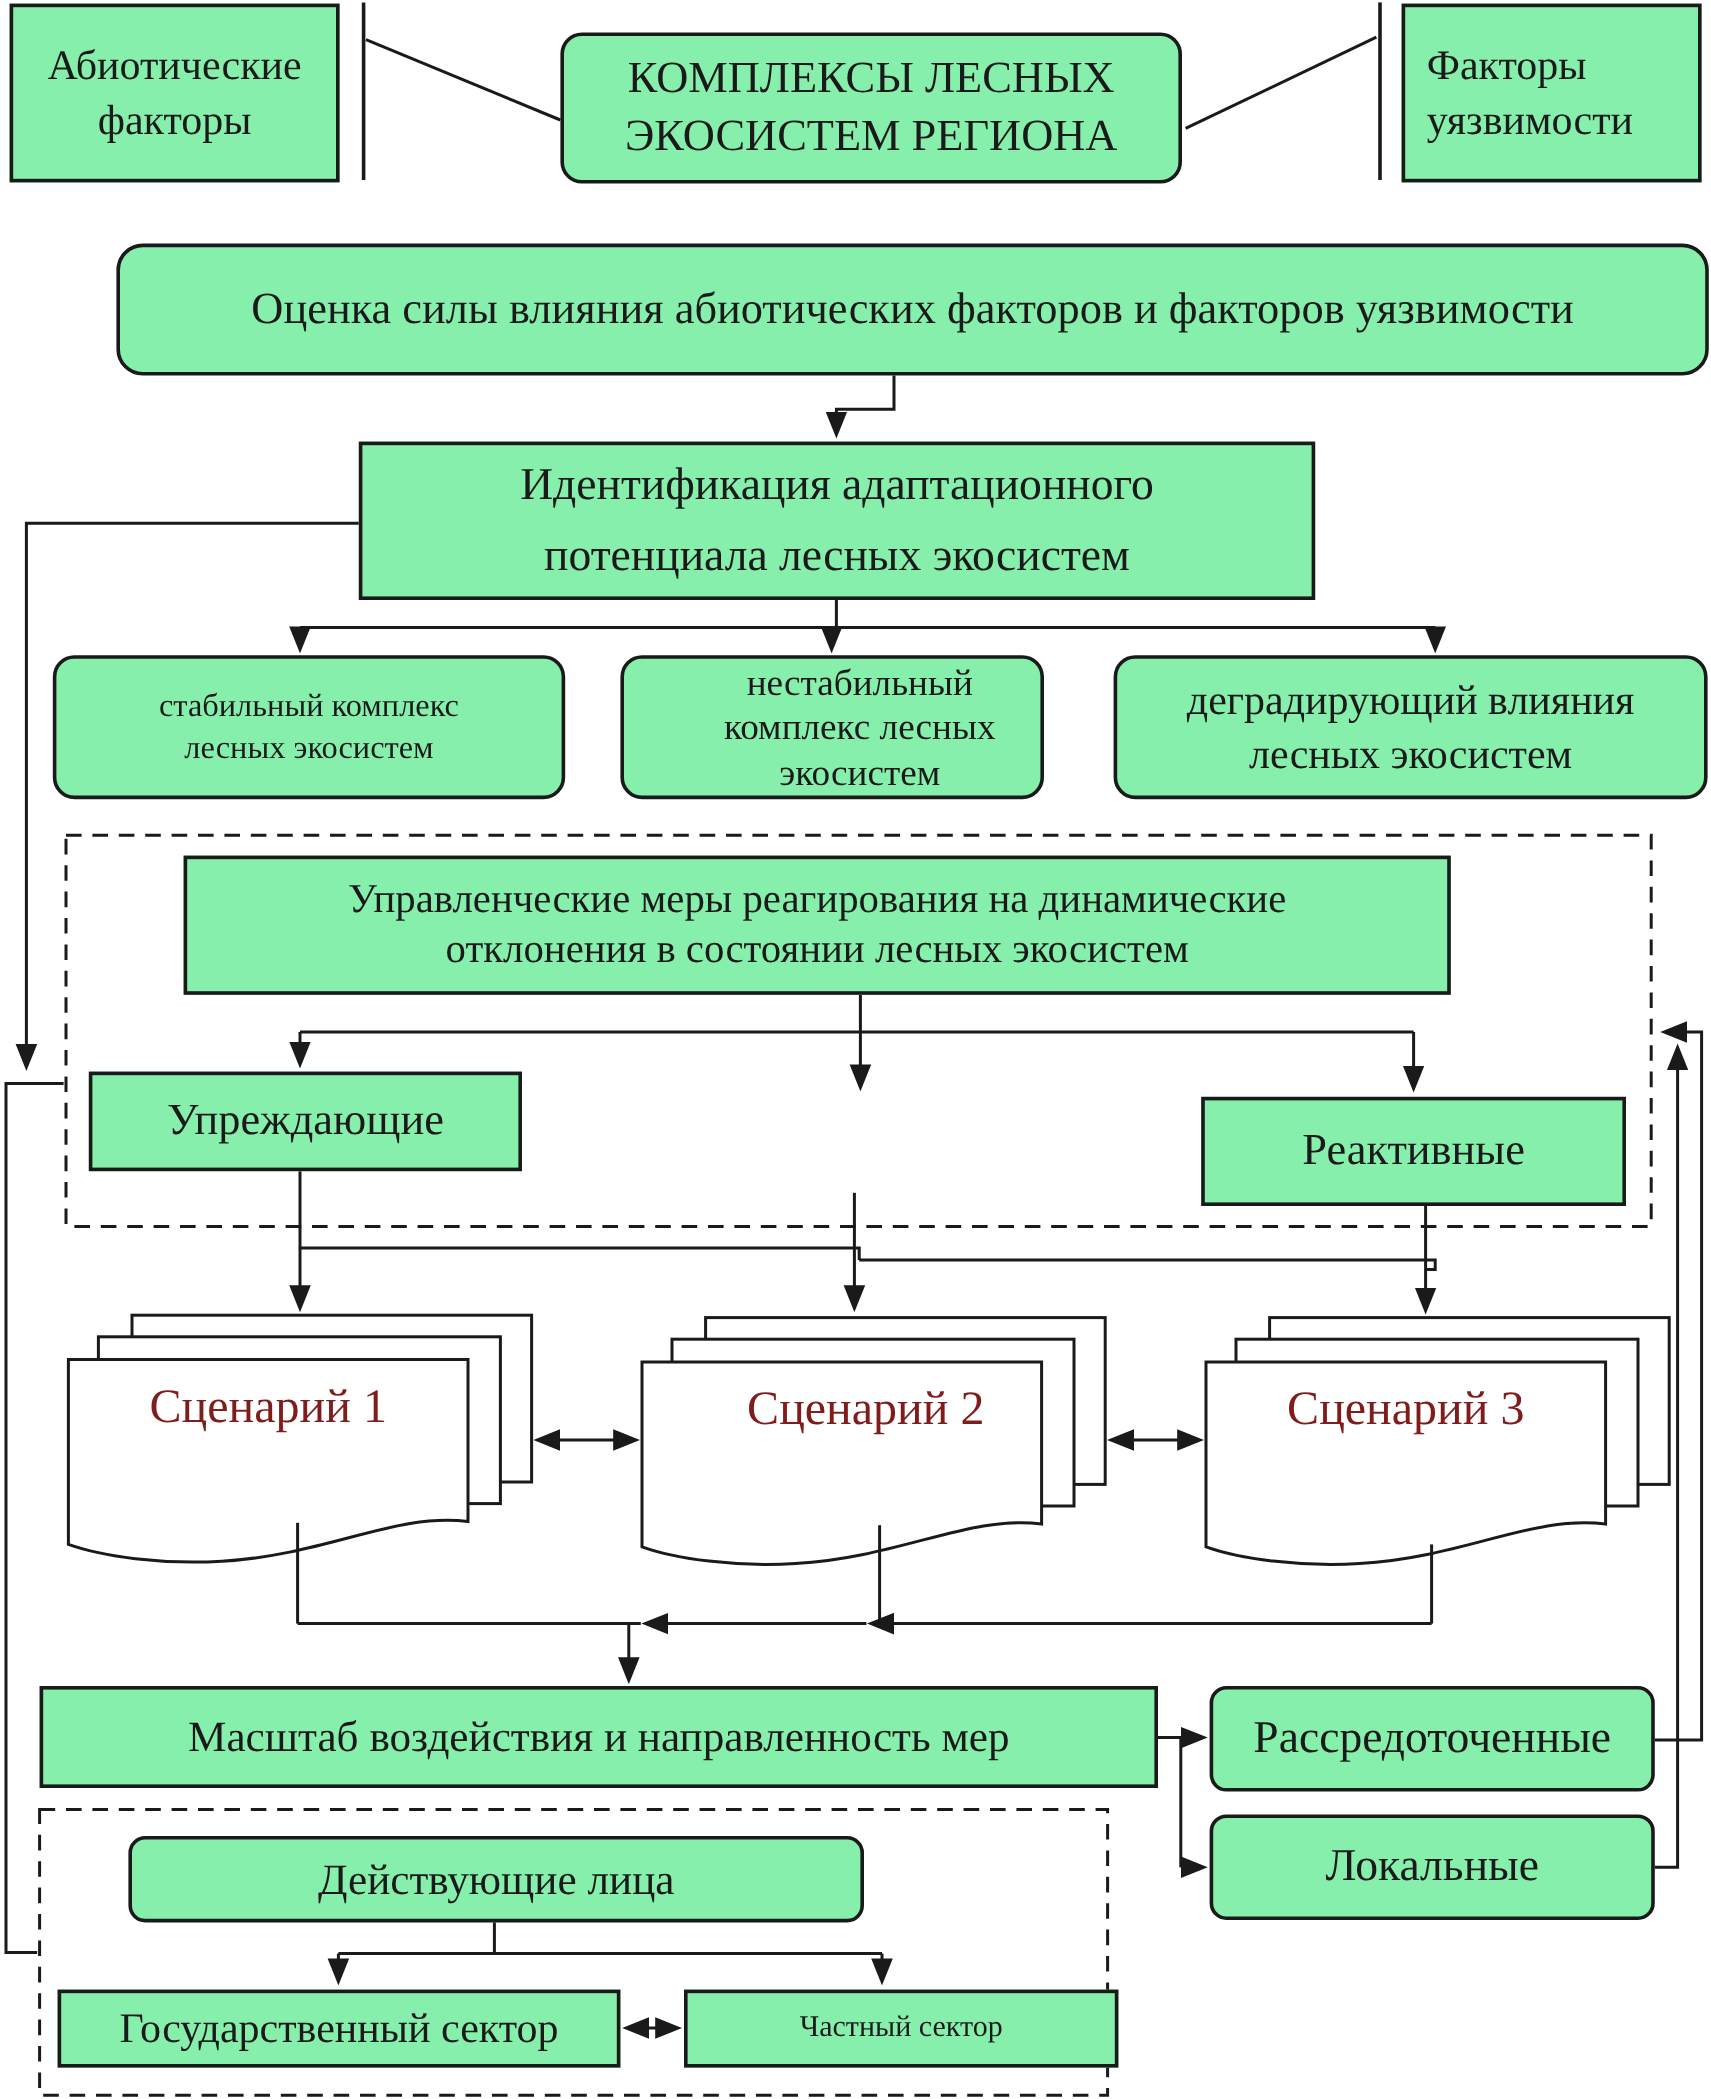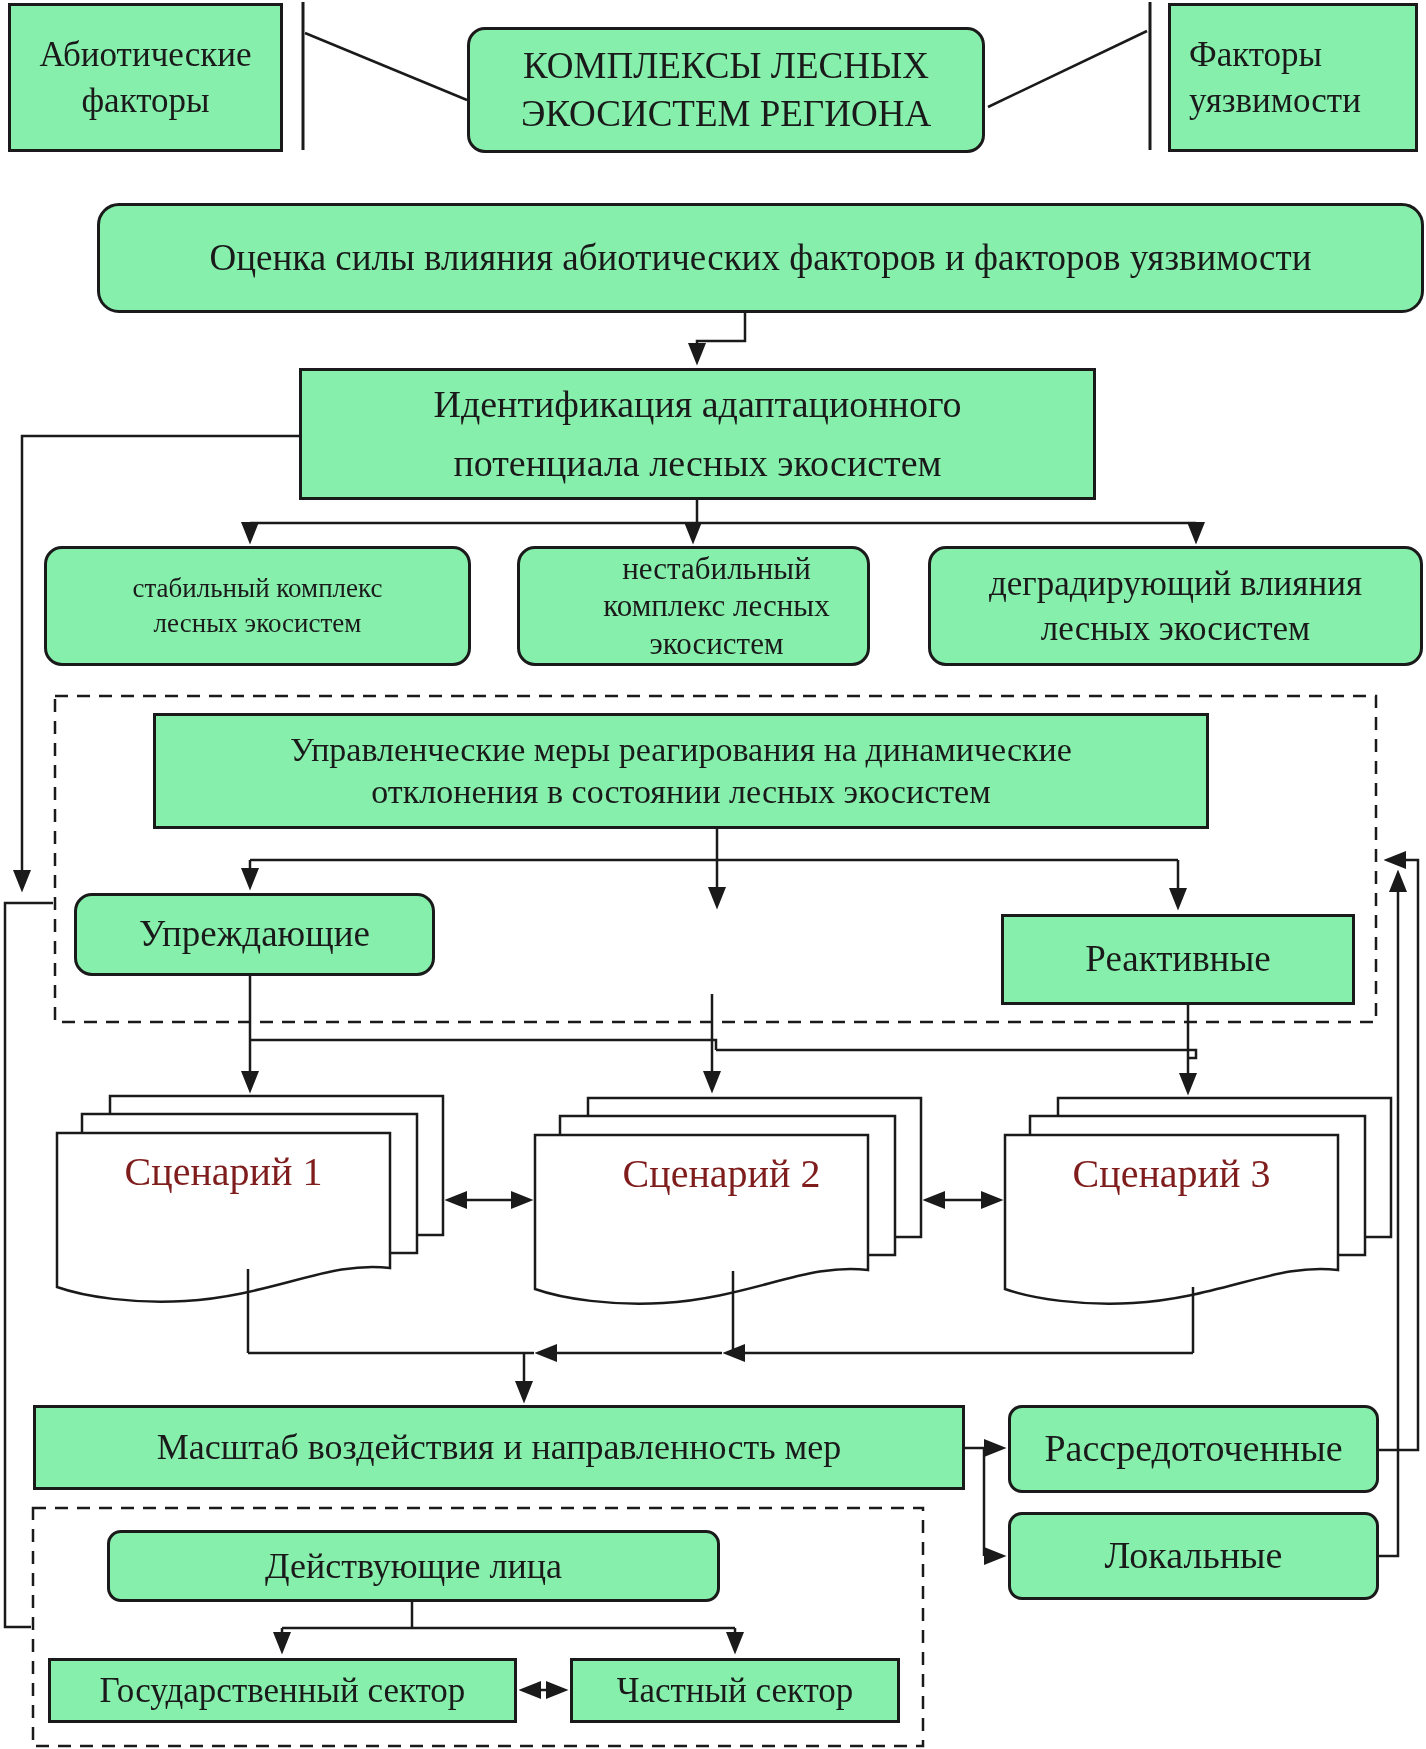--- a/index.html
+++ b/index.html
@@ -152,21 +152,21 @@
   <div class="box round18" style="left:928px;top:546px;width:495px;height:120px;font-size:35px;">
     <span>деградирующий влияния
 лесных экосистем</span>
   </div>
 
   <div class="box" style="left:153px;top:713px;width:1056px;height:116px;font-size:34px;line-height:1.25;">
     <span>Управленческие меры реагирования на динамические
 отклонения в состоянии лесных экосистем</span>
   </div>
 
-  <div class="box" style="left:74px;top:893px;width:361px;height:83px;font-size:37px;border-radius:18px;">
+  <div class="box" style="left:74px;top:893px;width:361px;height:83px;font-size:37px;">
     <span>Упреждающие</span>
   </div>
 
 
   <div class="box" style="left:1001px;top:914px;width:354px;height:91px;font-size:37px;">
     <span>Реактивные</span>
   </div>
 
   <div class="sc-label" style="left:57px;top:1148px;width:333px;">Сценарий 1</div>
   <div class="sc-label" style="left:535px;top:1150px;width:373px;">Сценарий 2</div>
@@ -185,17 +185,17 @@
   </div>
 
   <div class="box round14" style="left:107px;top:1530px;width:613px;height:72px;font-size:36px;">
     <span>Действующие лица</span>
   </div>
 
   <div class="box" style="left:48px;top:1658px;width:469px;height:65px;font-size:35px;">
     <span>Государственный сектор</span>
   </div>
 
-  <div class="box" style="left:570px;top:1658px;width:330px;height:65px;font-size:35px;">
+  <div class="box" style="left:570px;top:1658px;width:362px;height:65px;font-size:25px;">
     <span>Частный сектор</span>
   </div>
 
 </div>
 
 </body></html>

